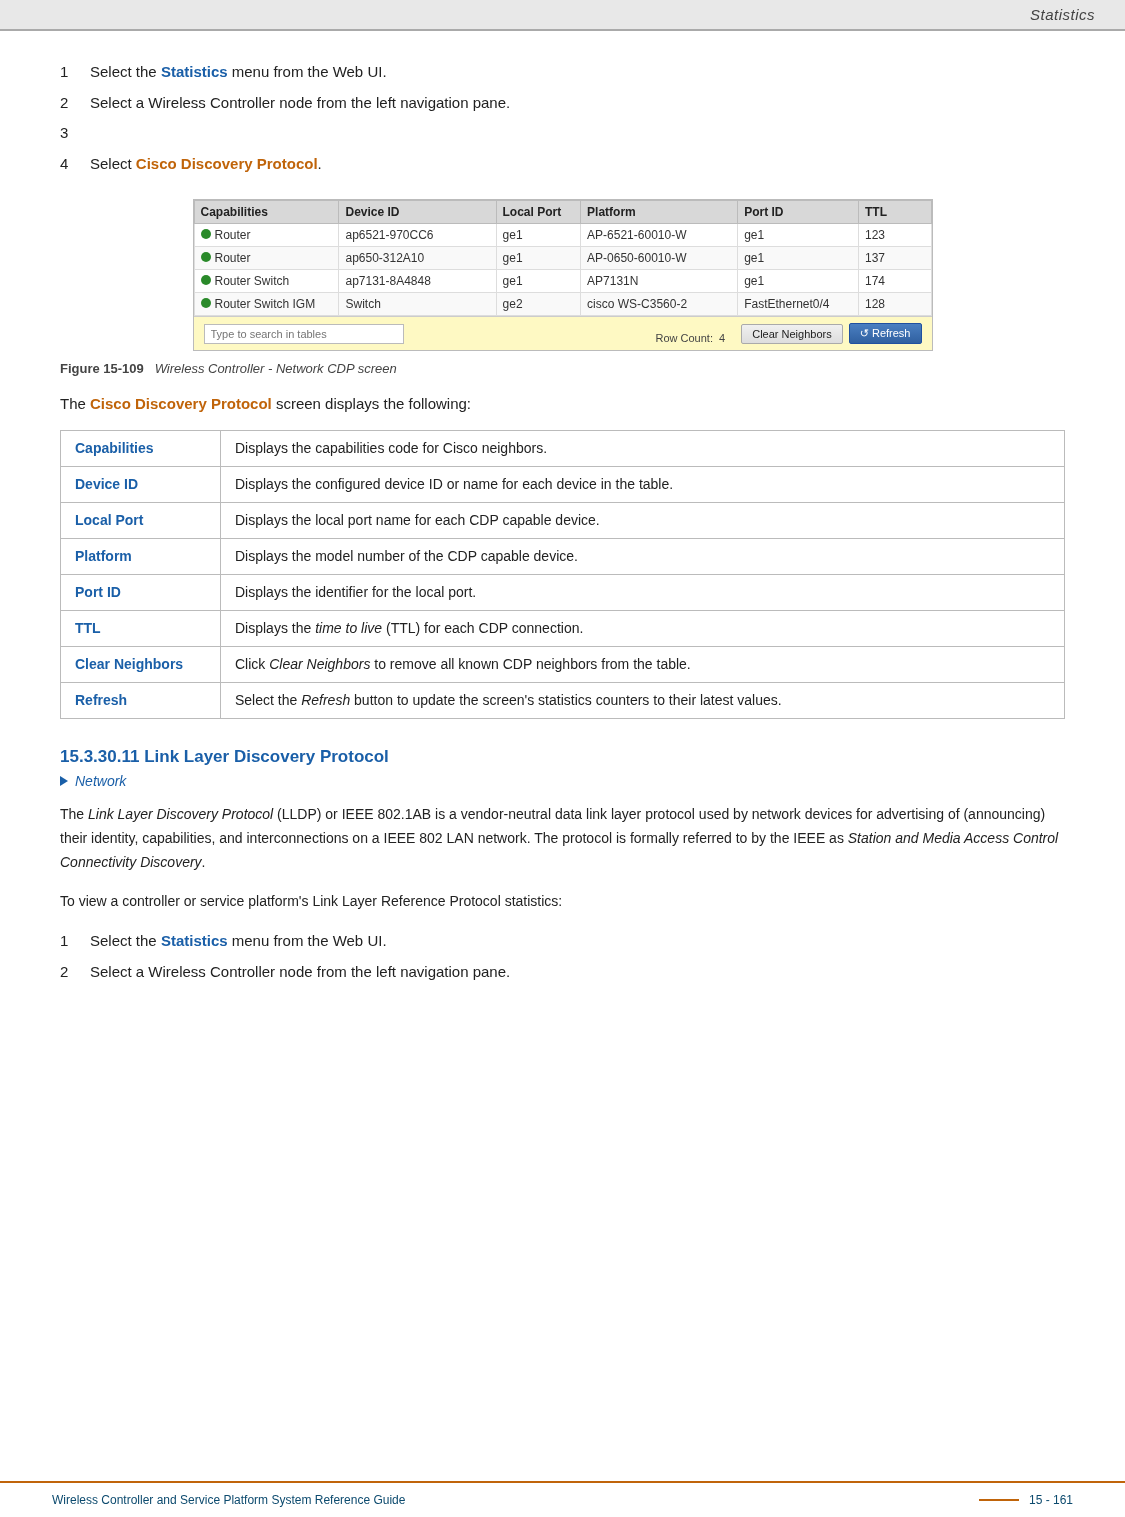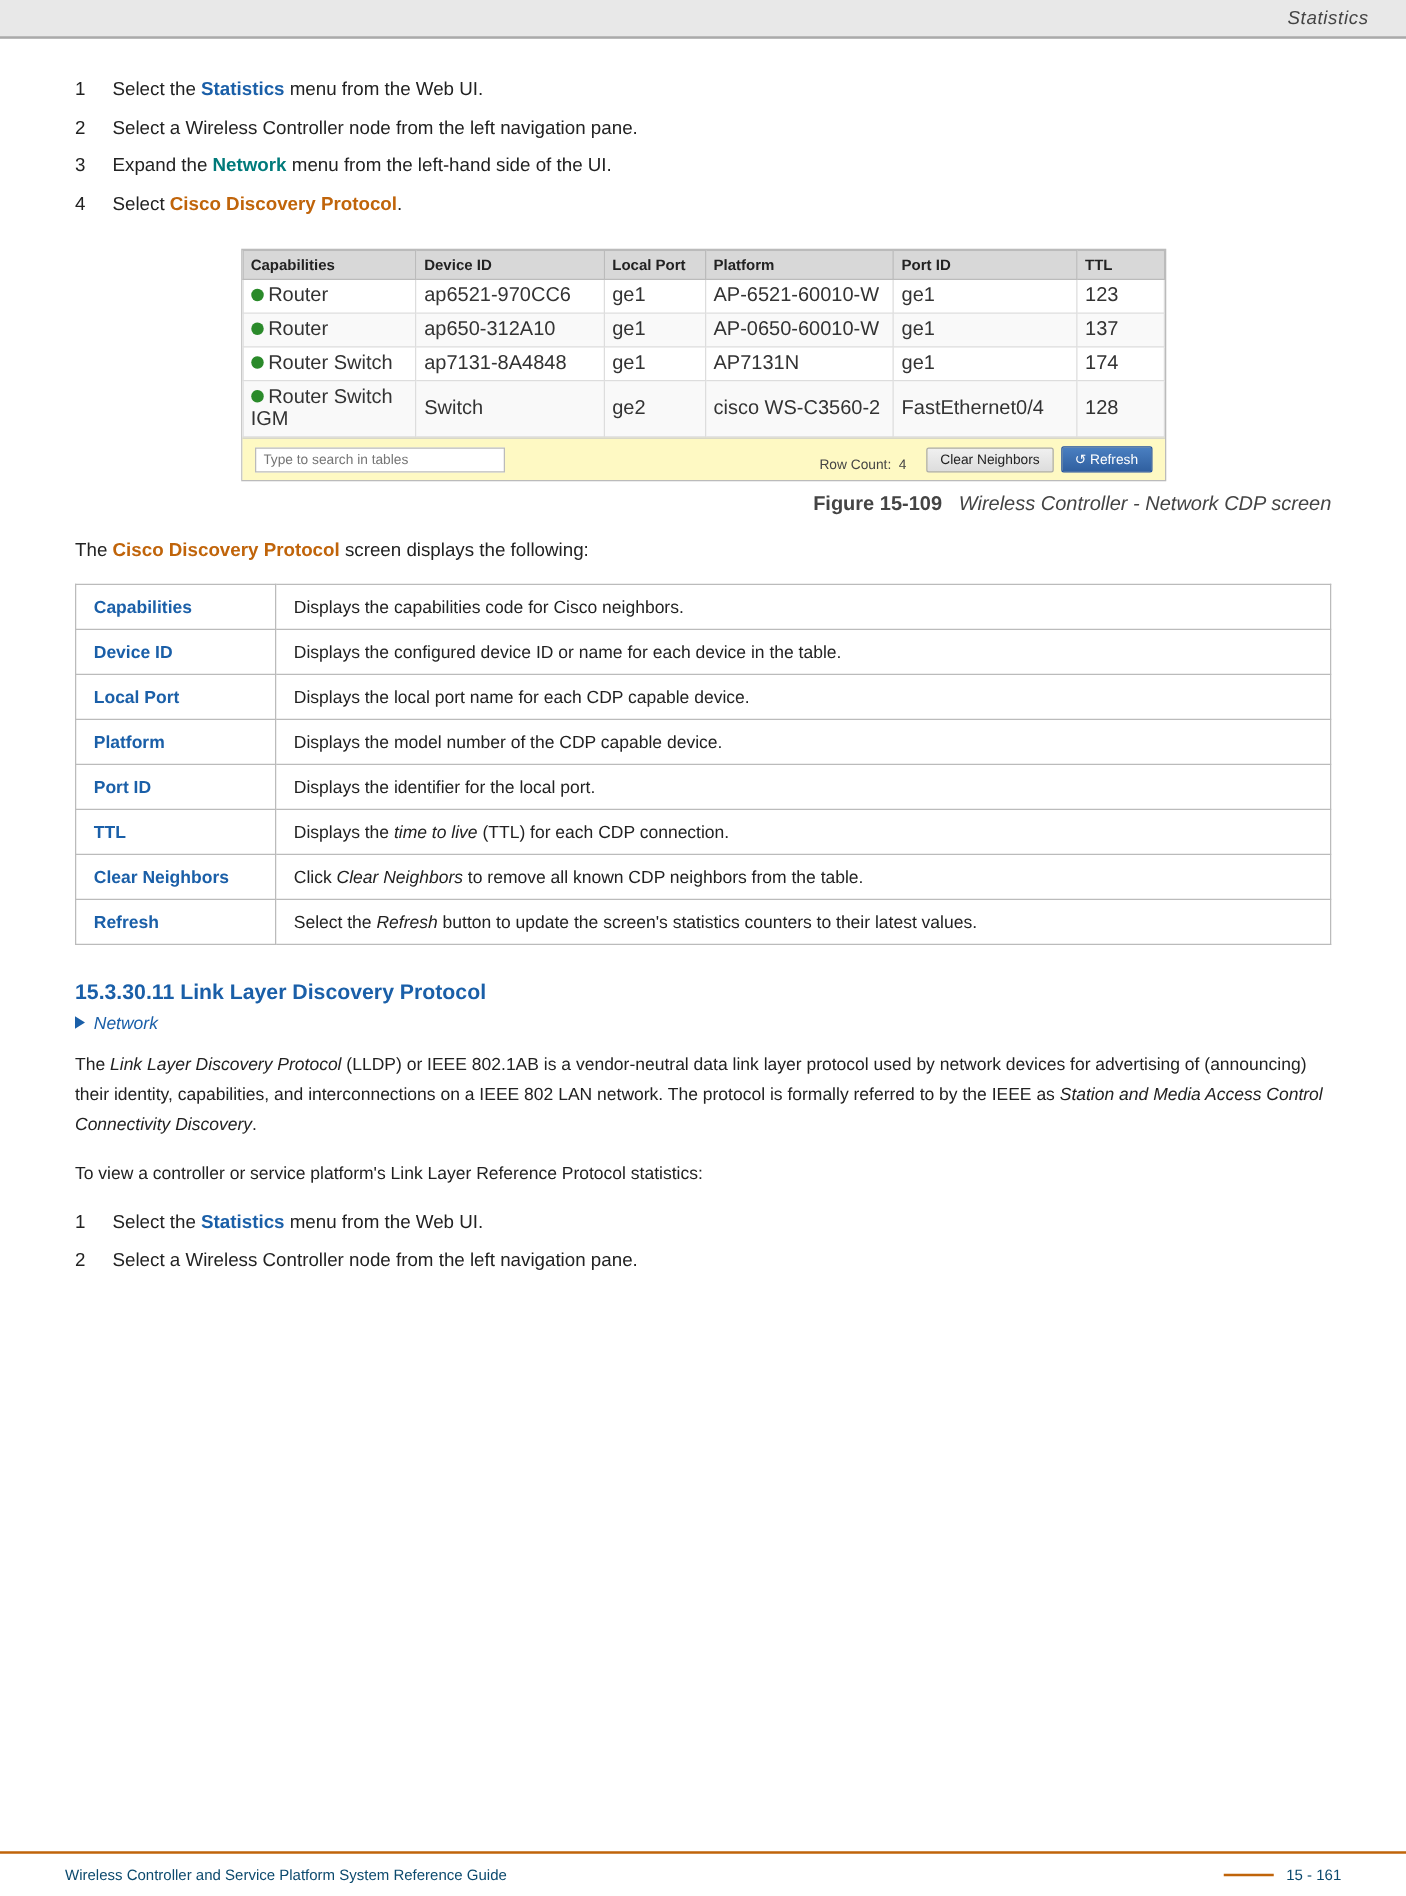--- a/index.html
+++ b/index.html
@@ -73,21 +73,21 @@
     }
     .cdp-table th.col-capabilities { width: 120px; }
     .cdp-table th.col-deviceid { width: 130px; }
     .cdp-table th.col-localport { width: 70px; }
     .cdp-table th.col-platform { width: 130px; }
     .cdp-table th.col-portid { width: 100px; }
     .cdp-table th.col-ttl { width: 60px; }
     .cdp-table td {
       border: 1px solid #ddd;
       padding: 4px 6px;
-      font-size: 16px;
+      font-size: 12px;
       color: #333;
     }
     .cdp-table tr:nth-child(even) { background: #f9f9f9; }
     .cap-dot {
       display: inline-block;
       width: 10px;
       height: 10px;
       background: #2a8a2a;
       border-radius: 50%;
       margin-right: 4px;
@@ -130,22 +130,22 @@
       border-radius: 2px;
       color: white;
     }
     .btn-row {
       display: flex;
       gap: 6px;
       align-items: center;
     }
 
     .figure-caption {
-      text-align: right;
-      font-size: 16px;
+      text-align: left;
+      font-size: 13px;
       margin-bottom: 16px;
       color: #444;
     }
     .figure-caption strong { font-style: normal; font-weight: bold; }
     .figure-caption span { font-style: italic; }
 
     .intro-text {
       font-size: 15px;
       margin-bottom: 14px;
       line-height: 1.6;
@@ -242,21 +242,20 @@
     <li>
       <span class="step-num">1</span>
       <span>Select the <span class="highlight-blue">Statistics</span> menu from the Web UI.</span>
     </li>
     <li>
       <span class="step-num">2</span>
       <span>Select a Wireless Controller node from the left navigation pane.</span>
     </li>
     <li>
       <span class="step-num">3</span>
-      <span>Expand the <span class="highlight-teal">Network</span> menu from the left-hand side of the UI.</span>
     </li>
     <li>
       <span class="step-num">4</span>
       <span>Select <span class="highlight-orange">Cisco Discovery Protocol</span>.</span>
     </li>
   </ul>
 
   <div class="screenshot-container">
     <table class="cdp-table">
       <thead>

